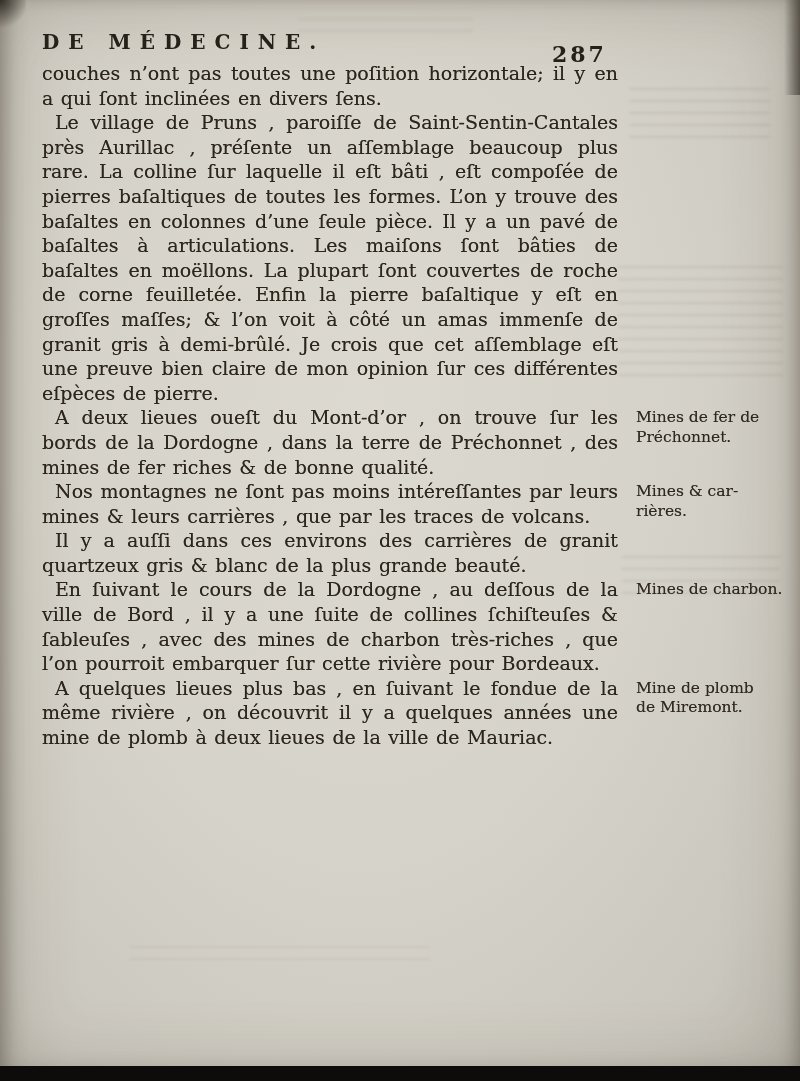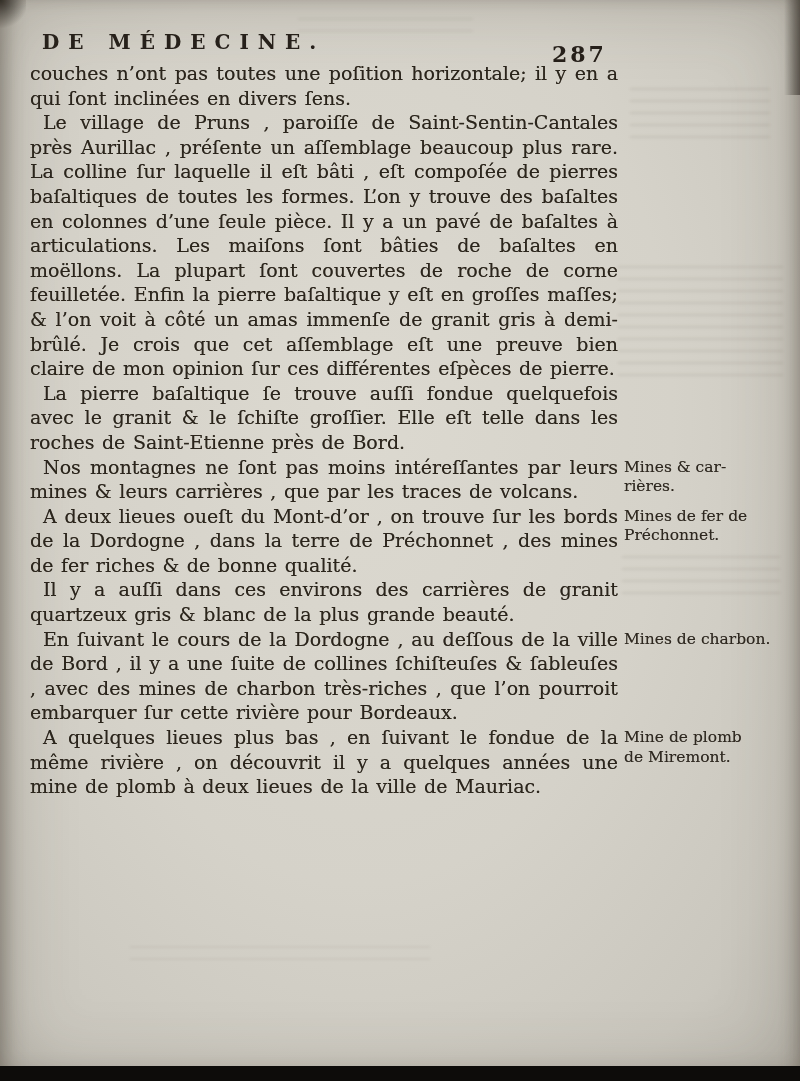--- a/index.html
+++ b/index.html
@@ -64,21 +64,21 @@
   }
   .page-number {
     position:absolute; top:41px; left:552px; z-index:3;
     font-size:22px; font-weight:bold; letter-spacing:3px;
     color:#26201a;
   }
 
   .body {
     position:absolute; top:61px; left:30px; width:588px; z-index:3;
   }
-  .para { position:relative; }
+  .para { position:relative;margin-left:12px; }
   .text {
     font-size:19px; line-height:24.6px;
     text-align:justify; word-spacing:1.5px;
     text-indent:13px;
     text-shadow: 0 0 0.5px rgba(43,37,28,0.55);
   }
   .text.noindent { text-indent:0; }
 
   .note {
     position:absolute; left:594px; top:3px; width:178px;
@@ -108,34 +108,31 @@
   <div class="body">
 
     <div class="para">
       <p class="text noindent">couches n’ont pas toutes une poſition horizontale; il y en a qui ſont inclinées en divers ſens.</p>
     </div>
 
     <div class="para">
       <p class="text">Le village de Pruns , paroiſſe de Saint-Sentin-Cantales près Aurillac , préſente un aſſemblage beaucoup plus rare. La colline ſur laquelle il eſt bâti , eſt compoſée de pierres baſaltiques de toutes les formes. L’on y trouve des baſaltes en colonnes d’une ſeule pièce. Il y a un pavé de baſaltes à articulations. Les maiſons ſont bâties de baſaltes en moëllons. La plupart ſont couvertes de roche de corne feuilletée. Enfin la pierre baſaltique y eſt en groſſes maſſes; &amp; l’on voit à côté un amas immenſe de granit gris à demi-brûlé. Je crois que cet aſſemblage eſt une preuve bien claire de mon opinion ſur ces différentes eſpèces de pierre.</p>
     </div>
 
+
     <div class="para">
-      <p class="text">La pierre baſaltique ſe trouve auſſi fondue quelquefois avec le granit &amp; le ſchiſte groſſier. Elle eſt telle dans les roches de Saint-Etienne près de Bord.</p>
+      <p class="text">A deux lieues oueſt du Mont-d’or , on trouve ſur les bords de la Dordogne , dans la terre de Préchonnet , des mines de fer riches &amp; de bonne qualité.</p>
+      <div class="note">Mines de fer de
+Préchonnet.</div>
     </div>
 
     <div class="para">
       <p class="text">Nos montagnes ne ſont pas moins intéreſſantes par leurs mines &amp; leurs carrières , que par les traces de volcans.</p>
       <div class="note">Mines &amp; car-
 rières.</div>
-    </div>
-
-    <div class="para">
-      <p class="text">A deux lieues oueſt du Mont-d’or , on trouve ſur les bords de la Dordogne , dans la terre de Préchonnet , des mines de fer riches &amp; de bonne qualité.</p>
-      <div class="note">Mines de fer de
-Préchonnet.</div>
     </div>
 
     <div class="para">
       <p class="text">Il y a auſſi dans ces environs des carrières de granit quartzeux gris &amp; blanc de la plus grande beauté.</p>
     </div>
 
     <div class="para">
       <p class="text">En ſuivant le cours de la Dordogne , au deſſous de la ville de Bord , il y a une ſuite de collines ſchiſteuſes &amp; ſableuſes , avec des mines de charbon très-riches , que l’on pourroit embarquer ſur cette rivière pour Bordeaux.</p>
       <div class="note">Mines de charbon.</div>
     </div>

